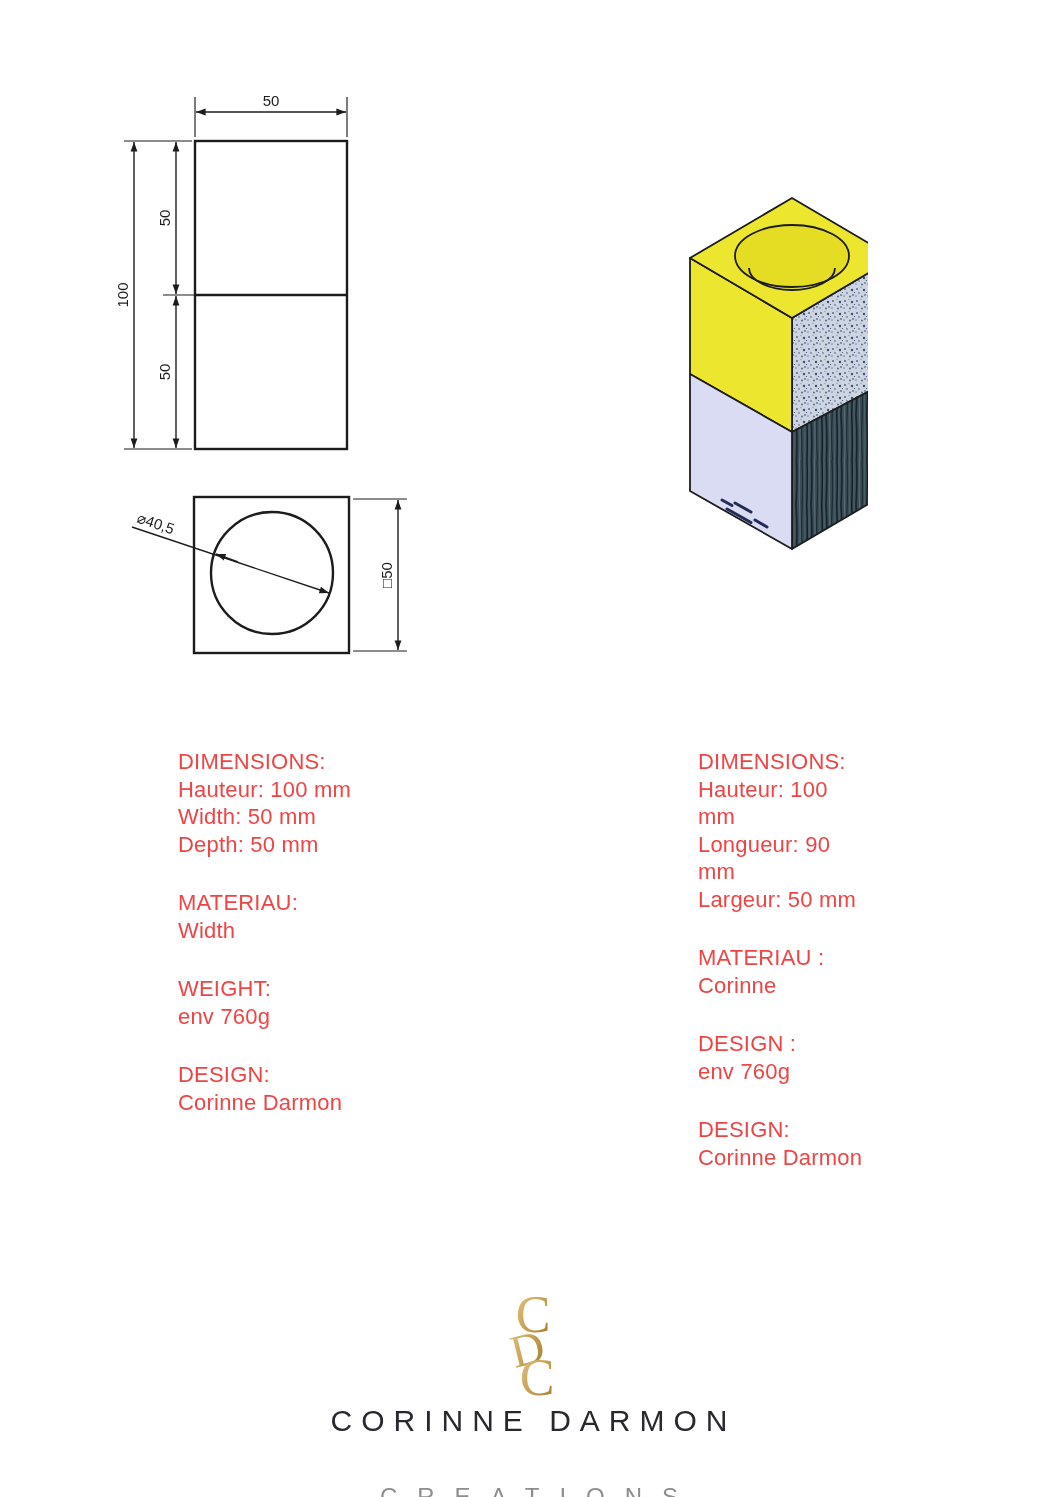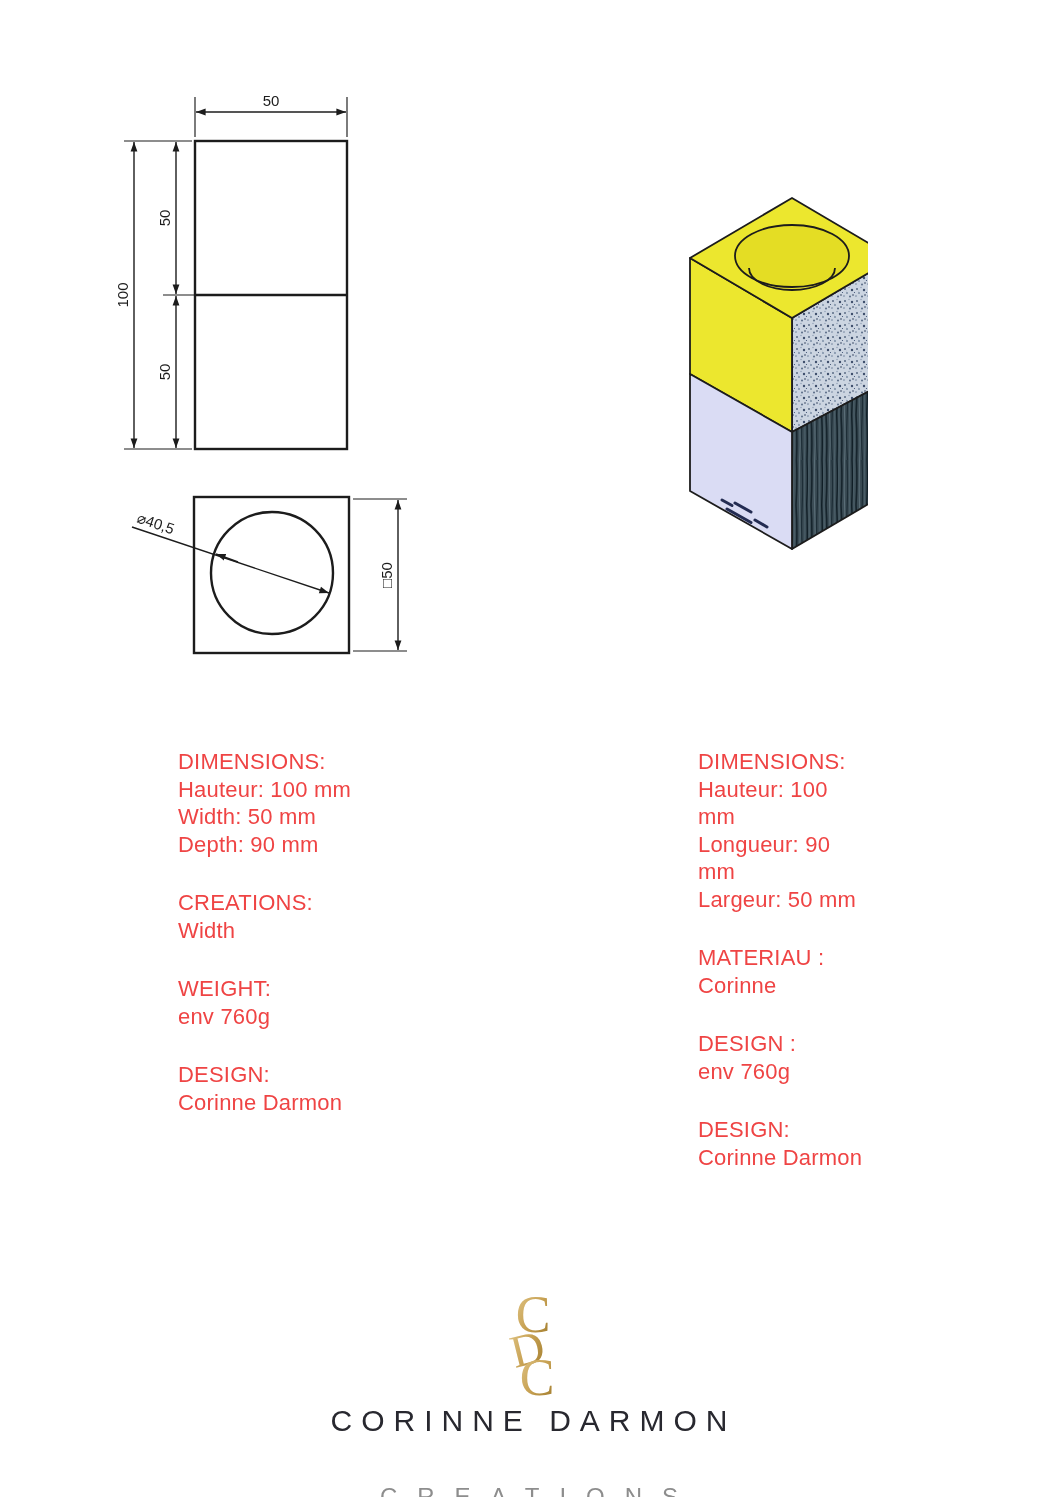--- a/index.html
+++ b/index.html
@@ -111,24 +111,24 @@
       <path d="M52,319 l24,13.5" fill="none"></path>
       <path d="M80,330 l12,7" fill="none"></path>
     </g>
   </svg>
 
   <div class="spec-col" style="left:178px;top:748px;">
     <div class="spec-group">
       <div>DIMENSIONS:</div>
       <div>Hauteur: 100 mm</div>
       <div>Width: 50 mm</div>
-      <div>Depth: 90 mm</div>
+      <div>Depth: 50 mm</div>
     </div>
     <div class="spec-group">
-      <div>CREATIONS:</div>
+      <div>MATERIAU:</div>
       <div>Width</div>
     </div>
     <div class="spec-group">
       <div>WEIGHT:</div>
       <div>env 760g</div>
     </div>
     <div class="spec-group">
       <div>DESIGN:</div>
       <div>Corinne Darmon</div>
     </div>

